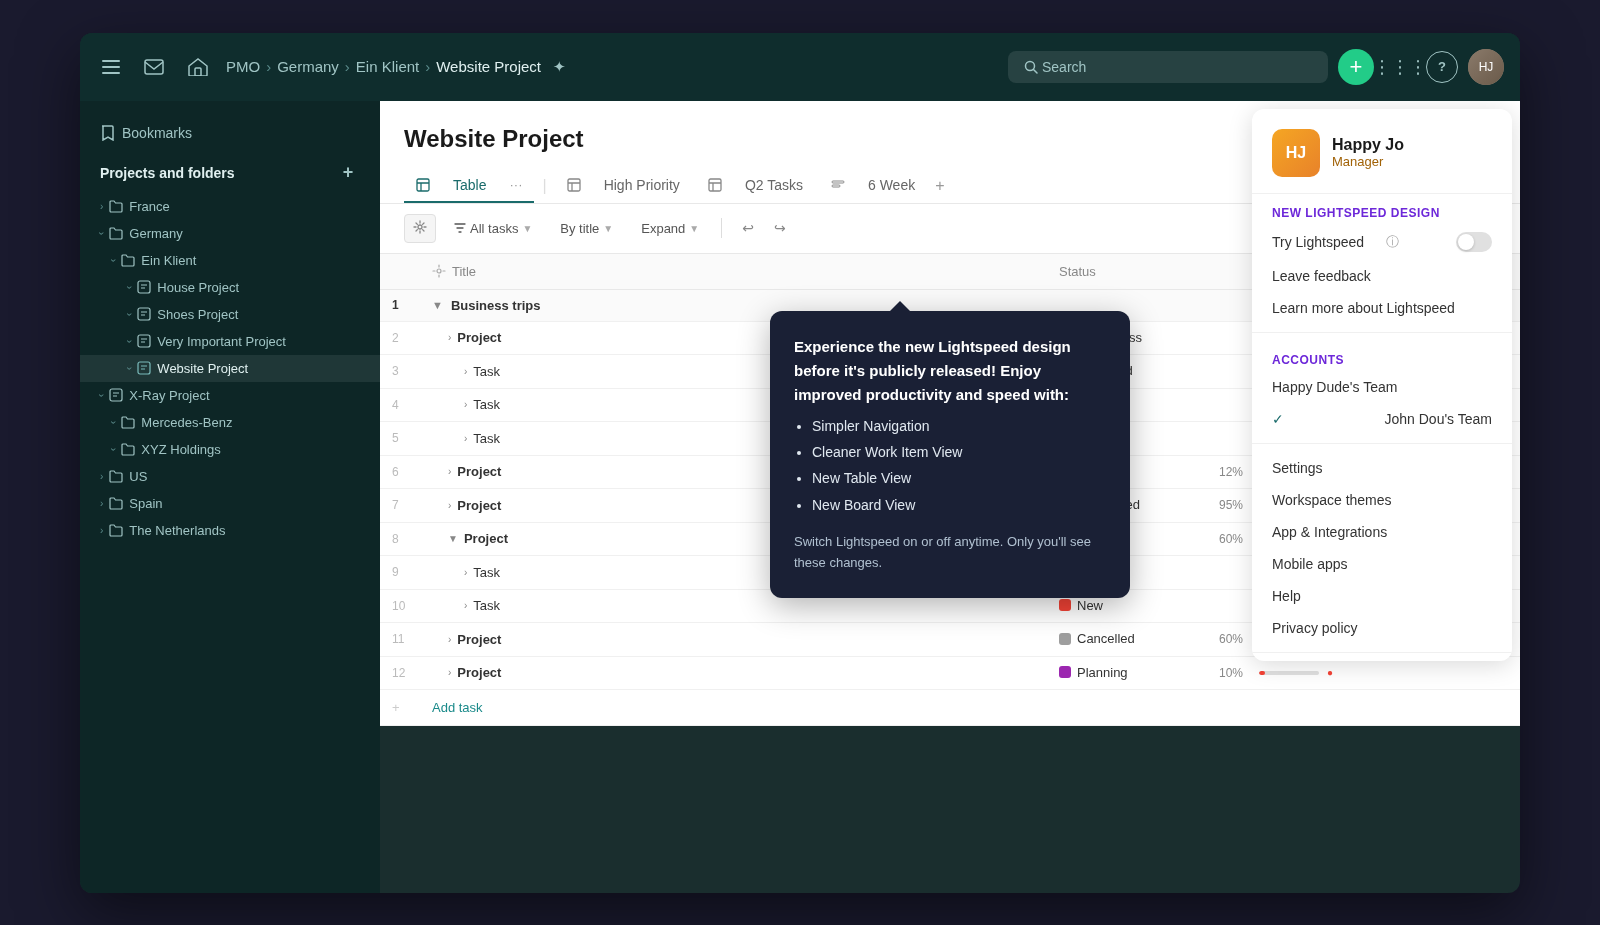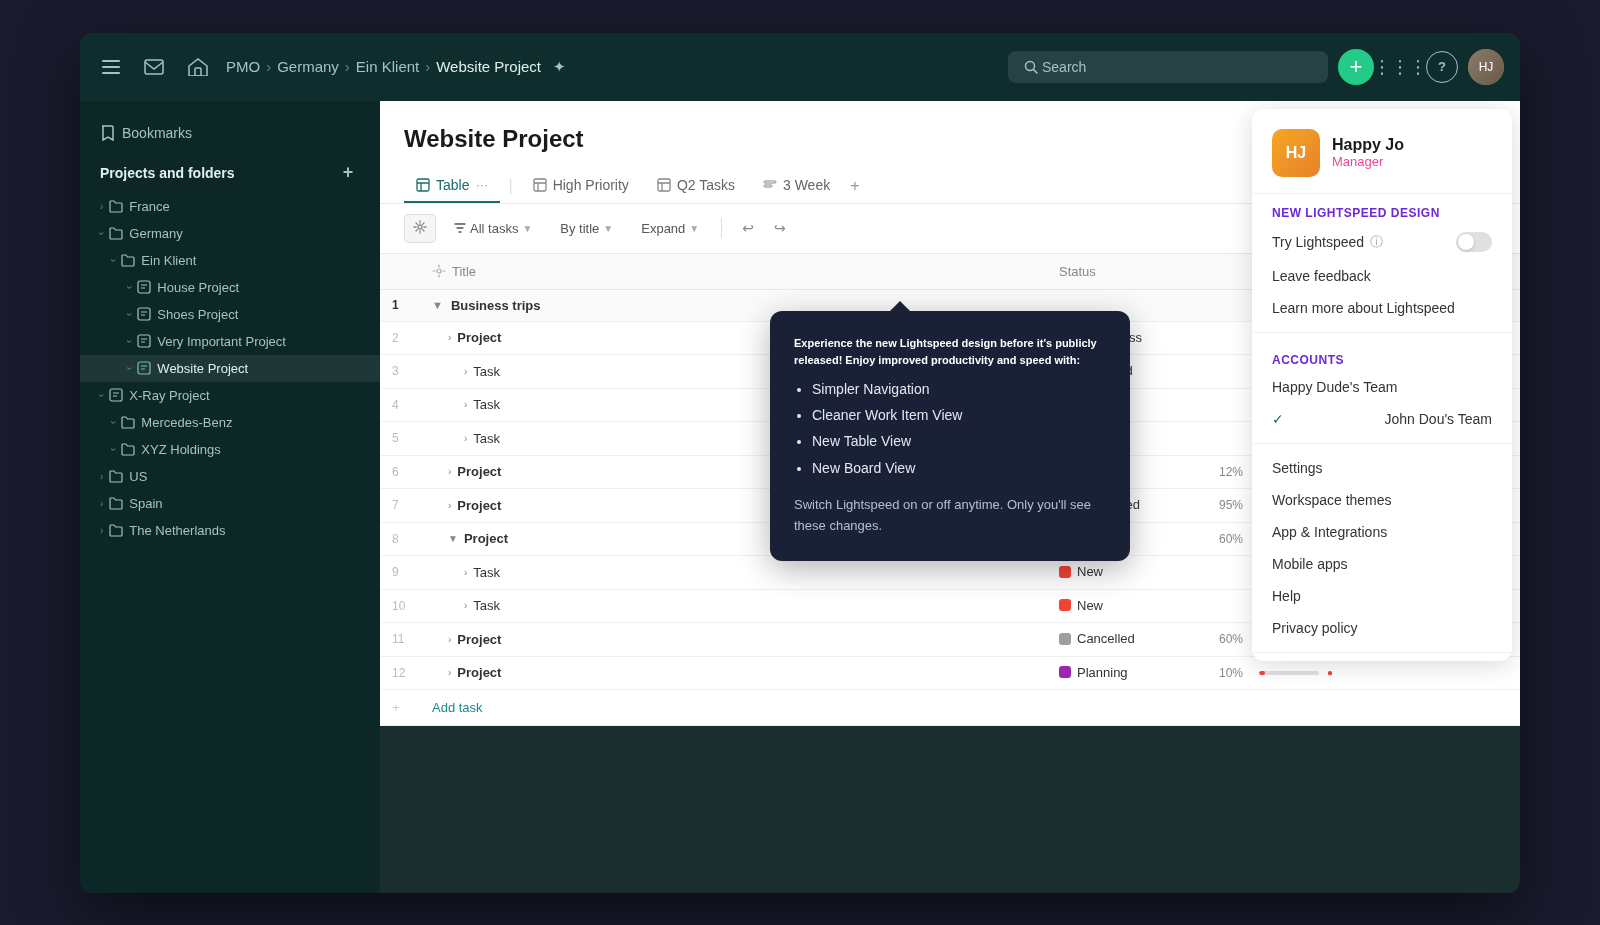--- a/index.html
+++ b/index.html
@@ -164,21 +164,21 @@
       margin-bottom: 16px;
     }
     .tabs {
       display: flex;
       align-items: center;
       gap: 4px;
     }
     .tab {
       display: flex;
       align-items: center;
-      gap: 6px;
+      gap: 23px;
       padding: 8px 12px;
       font-size: 14px;
       color: #666;
       cursor: pointer;
       border-bottom: 2px solid transparent;
       white-space: nowrap;
     }
     .tab.active { color: #1a6b6b; border-bottom: 2px solid #1a6b6b; }
     .tab-sep { color: #ddd; margin: 0 4px; }
     .tab-add { color: #999; font-size: 16px; cursor: pointer; margin-left: 4px; }
@@ -306,21 +306,21 @@
       position: absolute;
       top: -10px;
       left: 120px;
       width: 0; height: 0;
       border-left: 10px solid transparent;
       border-right: 10px solid transparent;
       border-bottom: 10px solid #1a2035;
     }
     .tooltip-title {
       font-weight: 600;
-      font-size: 11px;
+      font-size: 15px;
       color: #fff;
     }
     .tooltip-list {
       list-style: disc;
       padding-left: 18px;
       margin: 8px 0 16px;
     }
     .tooltip-list li { margin-bottom: 4px; }
     .tooltip-footer { font-size: 13px; color: #b0c0d0; margin-top: 8px; }
 
@@ -345,21 +345,21 @@
     }
     .user-avatar-lg {
       width: 48px; height: 48px;
       border-radius: 10px;
       background: linear-gradient(135deg, #f5a623, #e8822a);
       display: flex; align-items: center; justify-content: center;
       color: white; font-size: 16px; font-weight: 700;
       flex-shrink: 0;
     }
     .user-info .user-name { font-size: 16px; font-weight: 600; color: #1a1a1a; }
-    .user-info .user-role { font-size: 13px; color: #ec4899; }
+    .user-info .user-role { font-size: 13px; color: #a16207; }
     .dropdown-section-title {
       padding: 12px 20px 4px;
       font-size: 12px;
       font-weight: 600;
       color: #6d28d9;
       text-transform: uppercase;
       letter-spacing: 0.5px;
     }
     .dropdown-item {
       display: flex;
@@ -608,21 +608,21 @@
                 <path d="M1 5h12M5 5v8" stroke="#888" stroke-width="1.3"></path>
               </svg>
               <span>Q2 Tasks</span>
             </div>
 
             <div class="tab">
               <svg width="14" height="14" viewBox="0 0 14 14" fill="none">
                 <rect x="1" y="3" width="12" height="2" rx="1" stroke="#888" stroke-width="1"></rect>
                 <rect x="1" y="7" width="8" height="2" rx="1" stroke="#888" stroke-width="1"></rect>
               </svg>
-              <span>3 Week</span>
+              <span>6 Week</span>
             </div>
             <span class="tab-add">+</span>
           </div>
         </div>
 
         <div class="toolbar">
           <button class="settings-btn">
             <svg width="14" height="14" viewBox="0 0 14 14" fill="none">
               <circle cx="7" cy="7" r="2" stroke="#888" stroke-width="1.3"></circle>
               <path d="M7 1v2M7 11v2M1 7h2M11 7h2M3 3l1.4 1.4M9.6 9.6L11 11M3 11l1.4-1.4M9.6 4.4L11 3" stroke="#888" stroke-width="1.3" stroke-linecap="round"></path>
@@ -937,21 +937,21 @@
           </div>
           <div class="user-info">
             <div class="user-name">Happy Jo</div>
             <div class="user-role">Manager</div>
           </div>
         </div>
 
         <div class="dropdown-section-title">New Lightspeed design</div>
 
         <div class="dropdown-item">
-          <div style="display:flex;align-items:center;gap:6px;">
+          <div style="display:flex;align-items:center;gap:22px;">
             <span>Try Lightspeed</span>
             <span class="info-icon">ⓘ</span>
           </div>
           <div class="toggle-switch"></div>
         </div>
         <div class="dropdown-item">
           <span>Leave feedback</span>
         </div>
         <div class="dropdown-item">
           <span>Learn more about Lightspeed</span>

